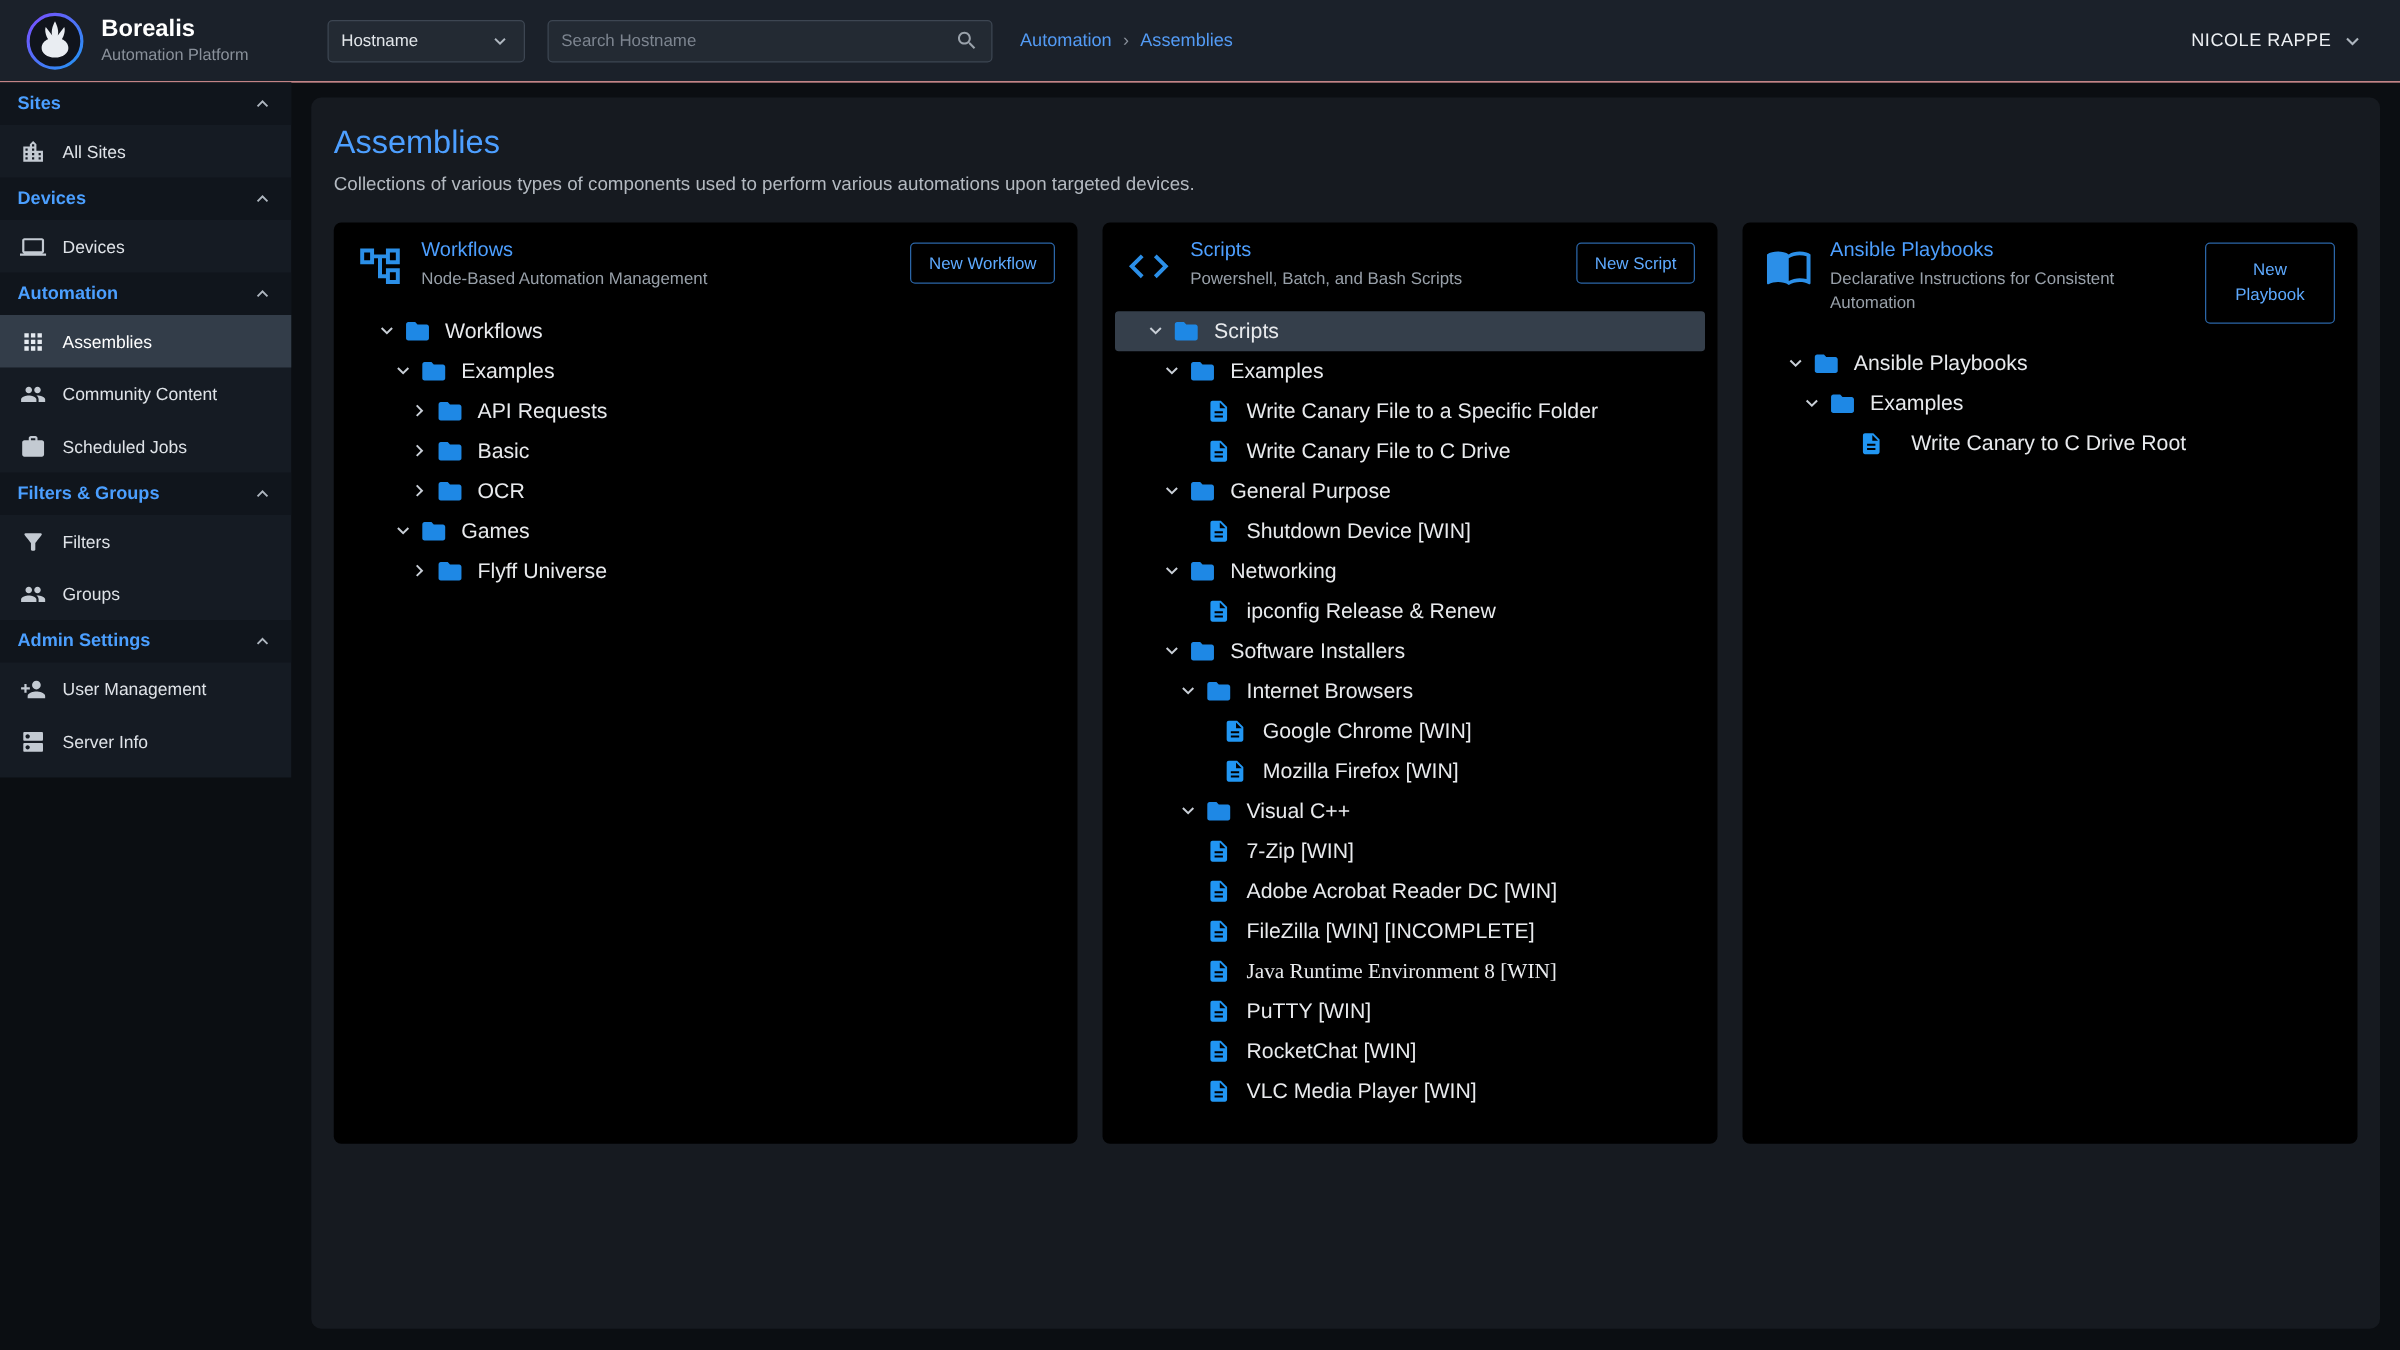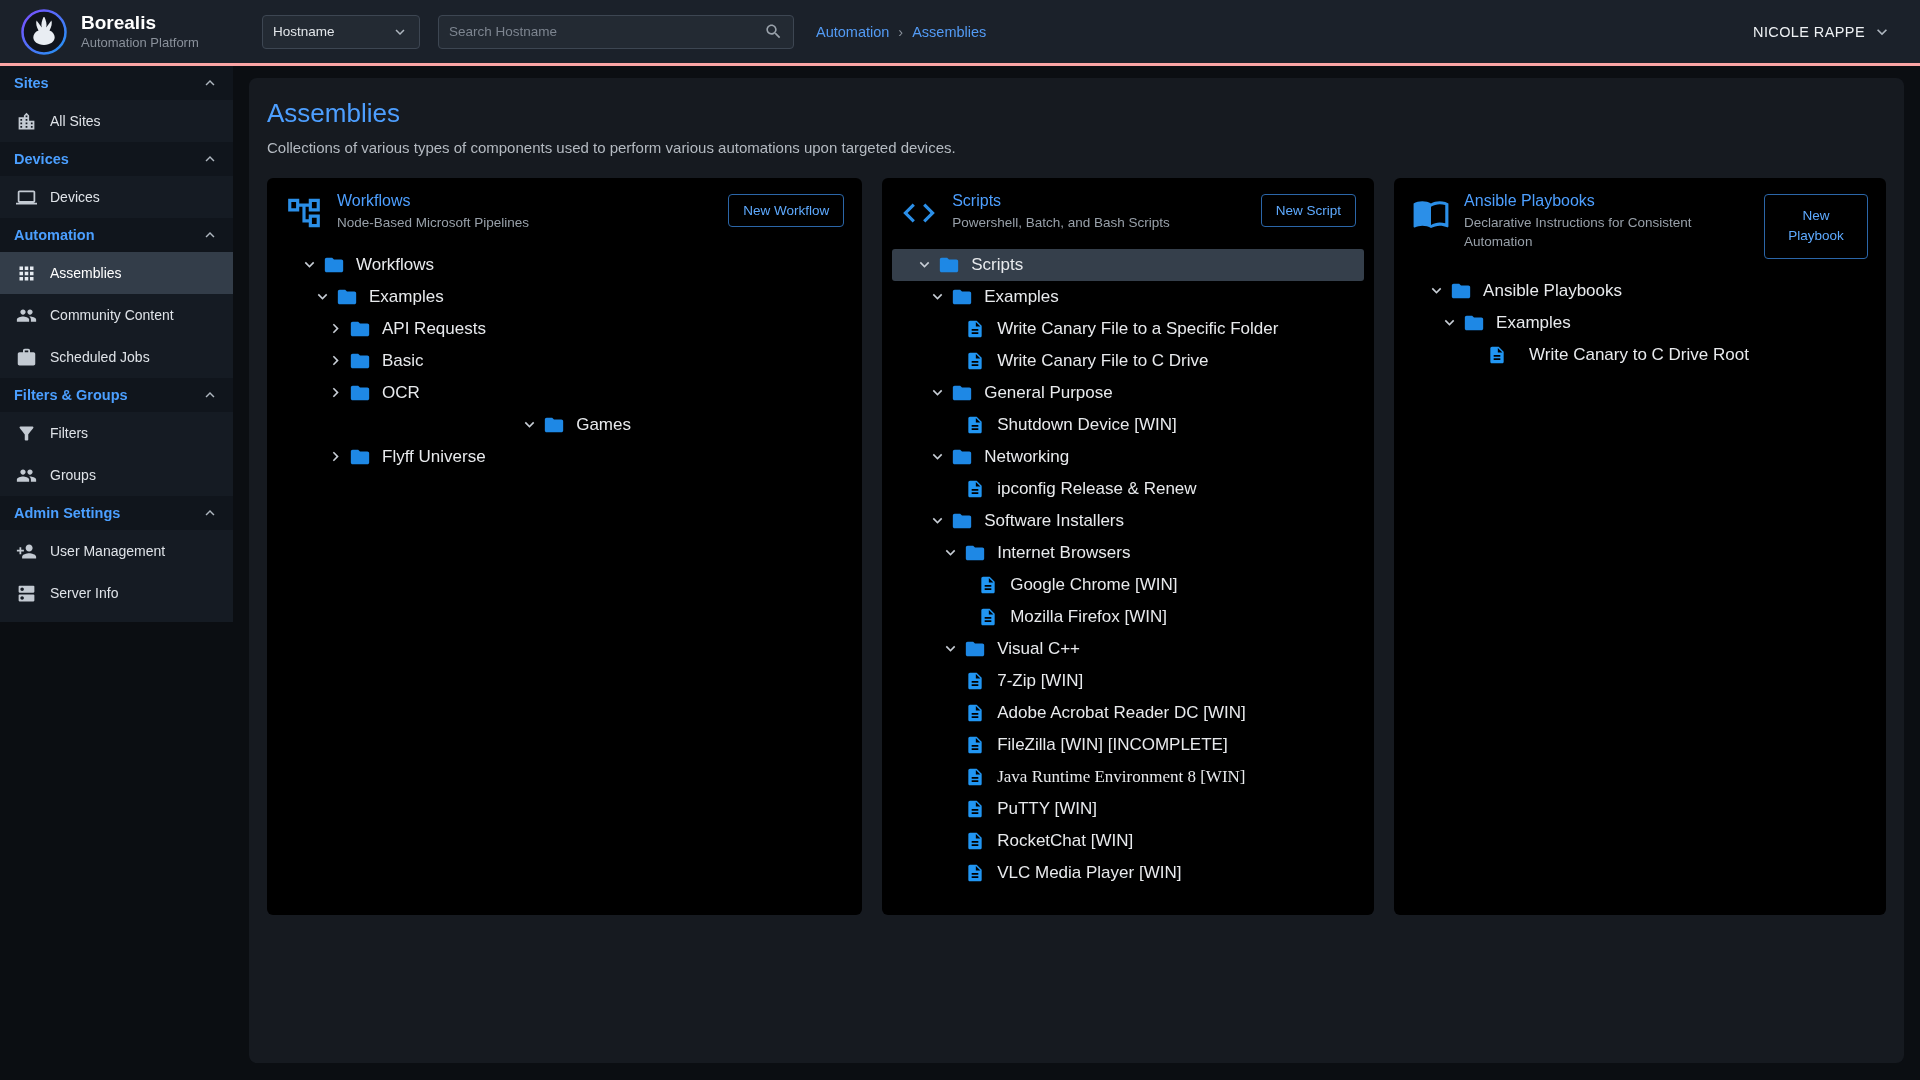--- a/index.html
+++ b/index.html
@@ -7,21 +7,21 @@
   body {
     width:1920px; height:1080px; overflow:hidden;
     background:#0b0e12; color:#e8eaed;
     font-family:"Liberation Sans", sans-serif;
   }
   .app { width:1920px; height:1080px; display:flex; flex-direction:column; }
 
   
   .topbar {
     height:66px; flex-shrink:0; background:#1b212a;
-    border-bottom:3px solid #fca5a5;
+    border-bottom:1px solid #fca5a5;
     display:flex; align-items:center;
   }
   .brand { display:flex; align-items:center; gap:13px; padding-left:20px; width:252px; flex-shrink:0; }
   .logo svg { width:48px; height:48px; display:block; }
   .brand-text { display:flex; flex-direction:column; line-height:1.2; }
   .brand-name { font-size:19px; font-weight:bold; color:#ffffff; }
   .brand-sub { font-size:13px; color:#8a919b; }
 
   .host-select {
     width:158px; height:34px; margin-left:10px;
@@ -258,21 +258,21 @@
         <h1 class="page-title">Assemblies</h1>
         <p class="page-desc">Collections of various types of components used to perform various automations upon targeted devices.</p>
         <div class="cards" id="cards">
             <section class="card">
               <div class="card-header">
                 <svg viewBox="0 0 24 24" class="card-icon">
                   <path d="M22 11V3h-7v3H9V3H2v8h7V8h2v10h4v3h7v-8h-7v3h-2V8h2v3zM7 9H4V5h3v4zm10 6h3v4h-3v-4zm0-10h3v4h-3V5z"></path>
                 </svg>
                 <div class="card-titles">
                   <div class="card-title">Workflows</div>
-                  <div class="card-sub">Node-Based Microsoft Pipelines</div>
+                  <div class="card-sub">Node-Based Automation Management</div>
                 </div>
                 <button class="card-btn">New Workflow</button>
               </div>
               <div class="tree">
                 <div class="tree-row" style="padding-left: 20px;">
                   <span class="tw">
                     <svg viewBox="0 0 24 24">
                       <path d="M7.41 8.59 12 13.17l4.59-4.58L18 10l-6 6-6-6 1.41-1.41z"></path>
                     </svg>
                   </span>
@@ -328,21 +328,21 @@
                       <path d="M10 6 8.59 7.41 13.17 12l-4.58 4.59L10 18l6-6z"></path>
                     </svg>
                   </span>
                   <span class="ticon">
                     <svg viewBox="0 0 24 24" class="folder">
                       <path d="M10 4H4c-1.1 0-1.99.9-1.99 2L2 18c0 1.1.9 2 2 2h16c1.1 0 2-.9 2-2V8c0-1.1-.9-2-2-2h-8l-2-2z"></path>
                     </svg>
                   </span>
                   <span class="tlabel">OCR</span>
                 </div>
-                <div class="tree-row" style="padding-left: 33px; justify-content: center;">
+                <div class="tree-row" style="padding-left: 33px;">
                   <span class="tw">
                     <svg viewBox="0 0 24 24">
                       <path d="M7.41 8.59 12 13.17l4.59-4.58L18 10l-6 6-6-6 1.41-1.41z"></path>
                     </svg>
                   </span>
                   <span class="ticon">
                     <svg viewBox="0 0 24 24" class="folder">
                       <path d="M10 4H4c-1.1 0-1.99.9-1.99 2L2 18c0 1.1.9 2 2 2h16c1.1 0 2-.9 2-2V8c0-1.1-.9-2-2-2h-8l-2-2z"></path>
                     </svg>
                   </span>

